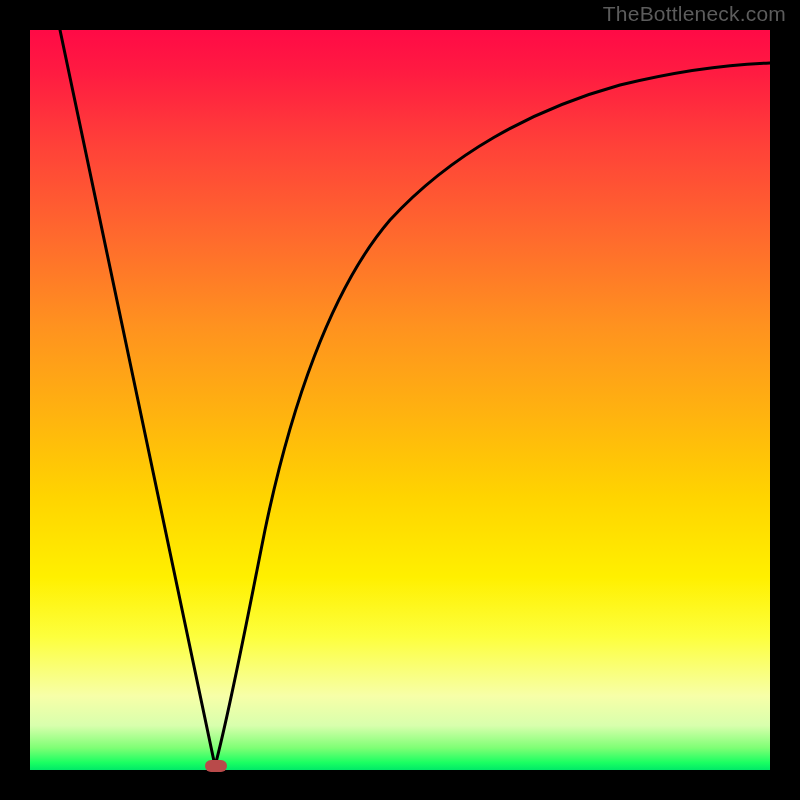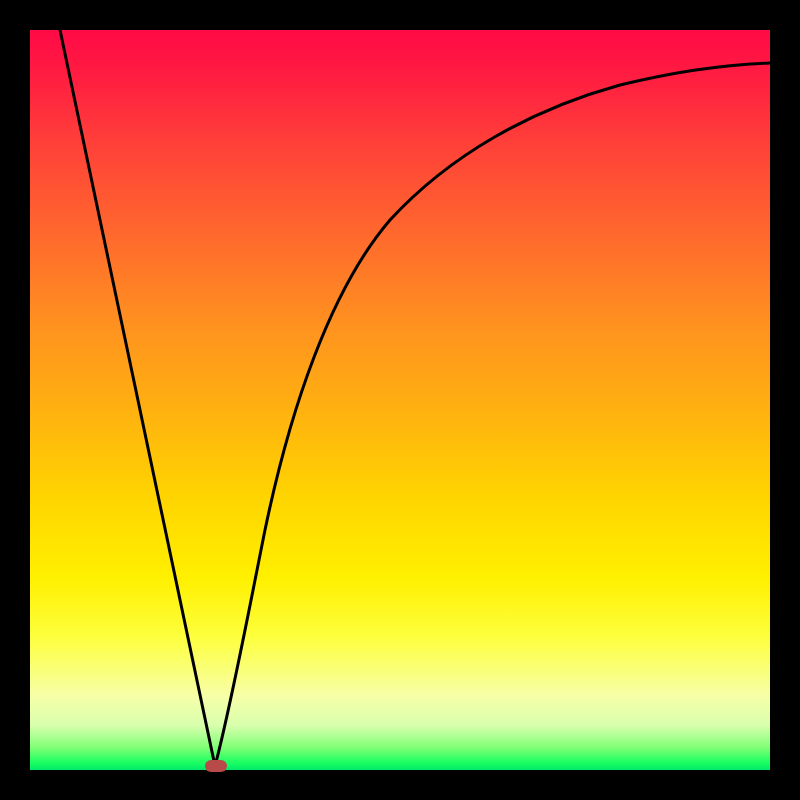--- a/index.html
+++ b/index.html
@@ -66,20 +66,21 @@
     border-radius: 6px;
     background: #b94a4a;
     transform: translate(-50%, -50%);
   }
 </style>
 </head>
 <body>
 
 <div class="stage">
 
+  <div class="watermark">TheBottleneck.com</div>
 
   <div class="plot-area">
 
     <svg class="curve-svg" viewBox="0 0 740 740" preserveAspectRatio="none">
       <path d="M 30 0
                L 185 736
                C 200 680, 215 600, 235 500
                C 260 380, 300 260, 360 190
                C 420 125, 500 80, 590 55
                C 660 38, 710 34, 740 33" fill="none" stroke="#000000" stroke-width="3" stroke-linecap="round" stroke-linejoin="round"></path>

